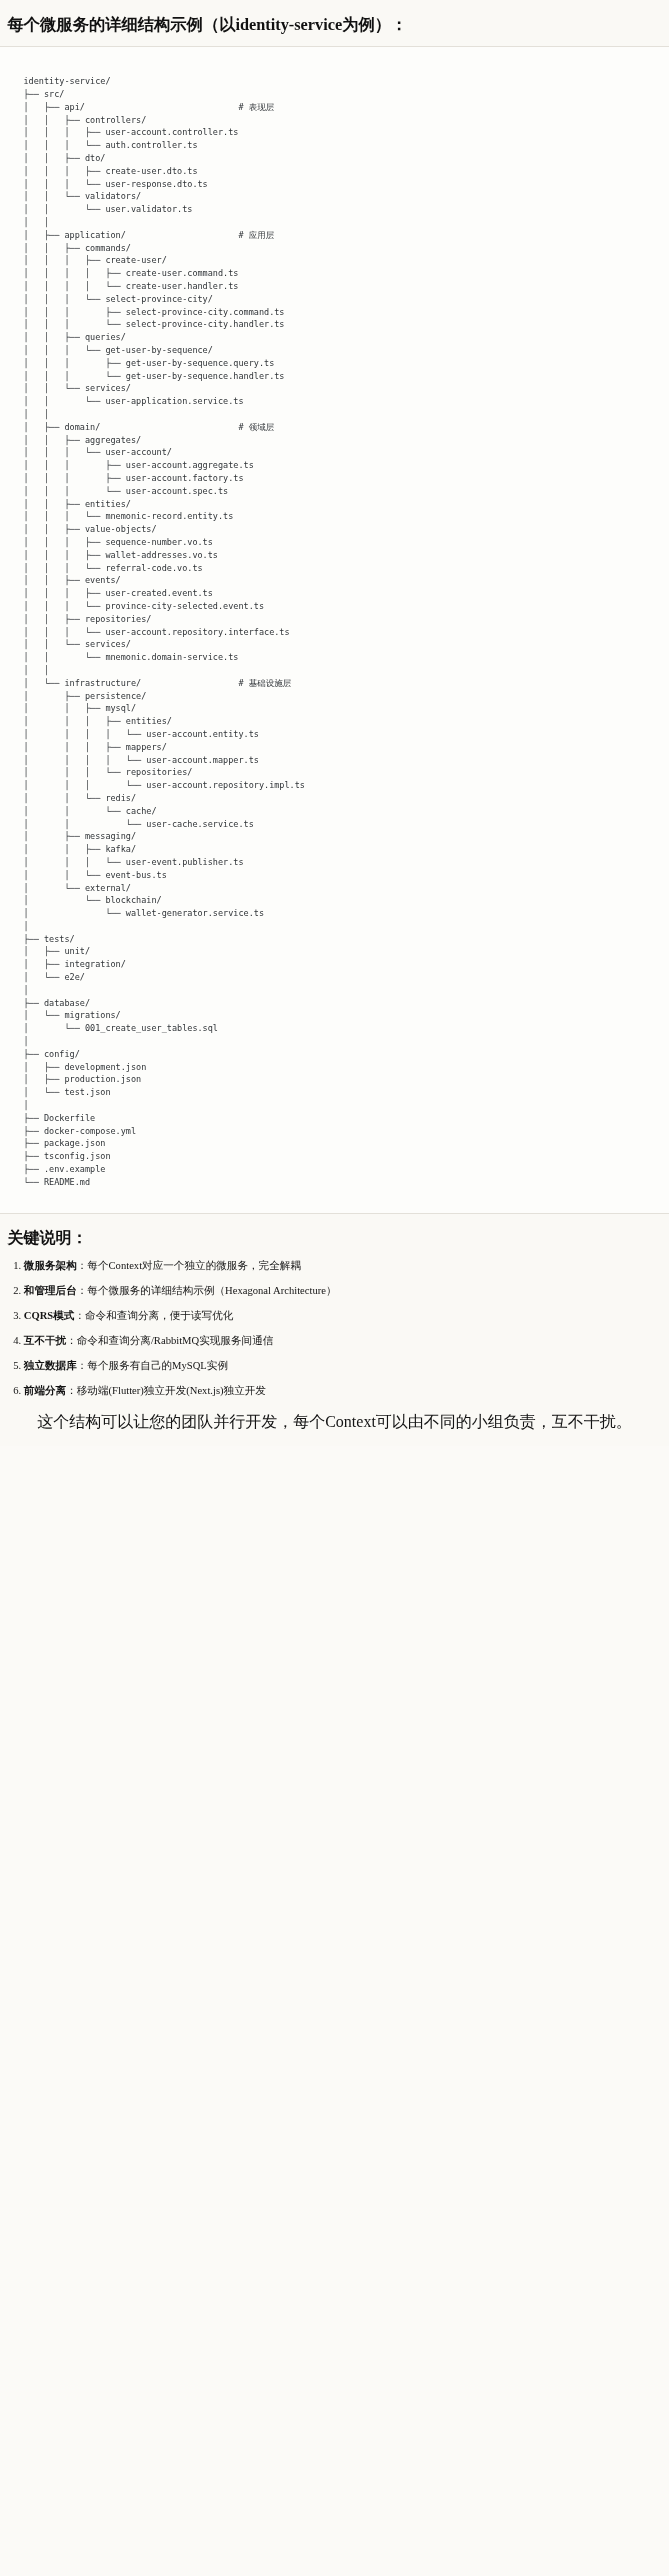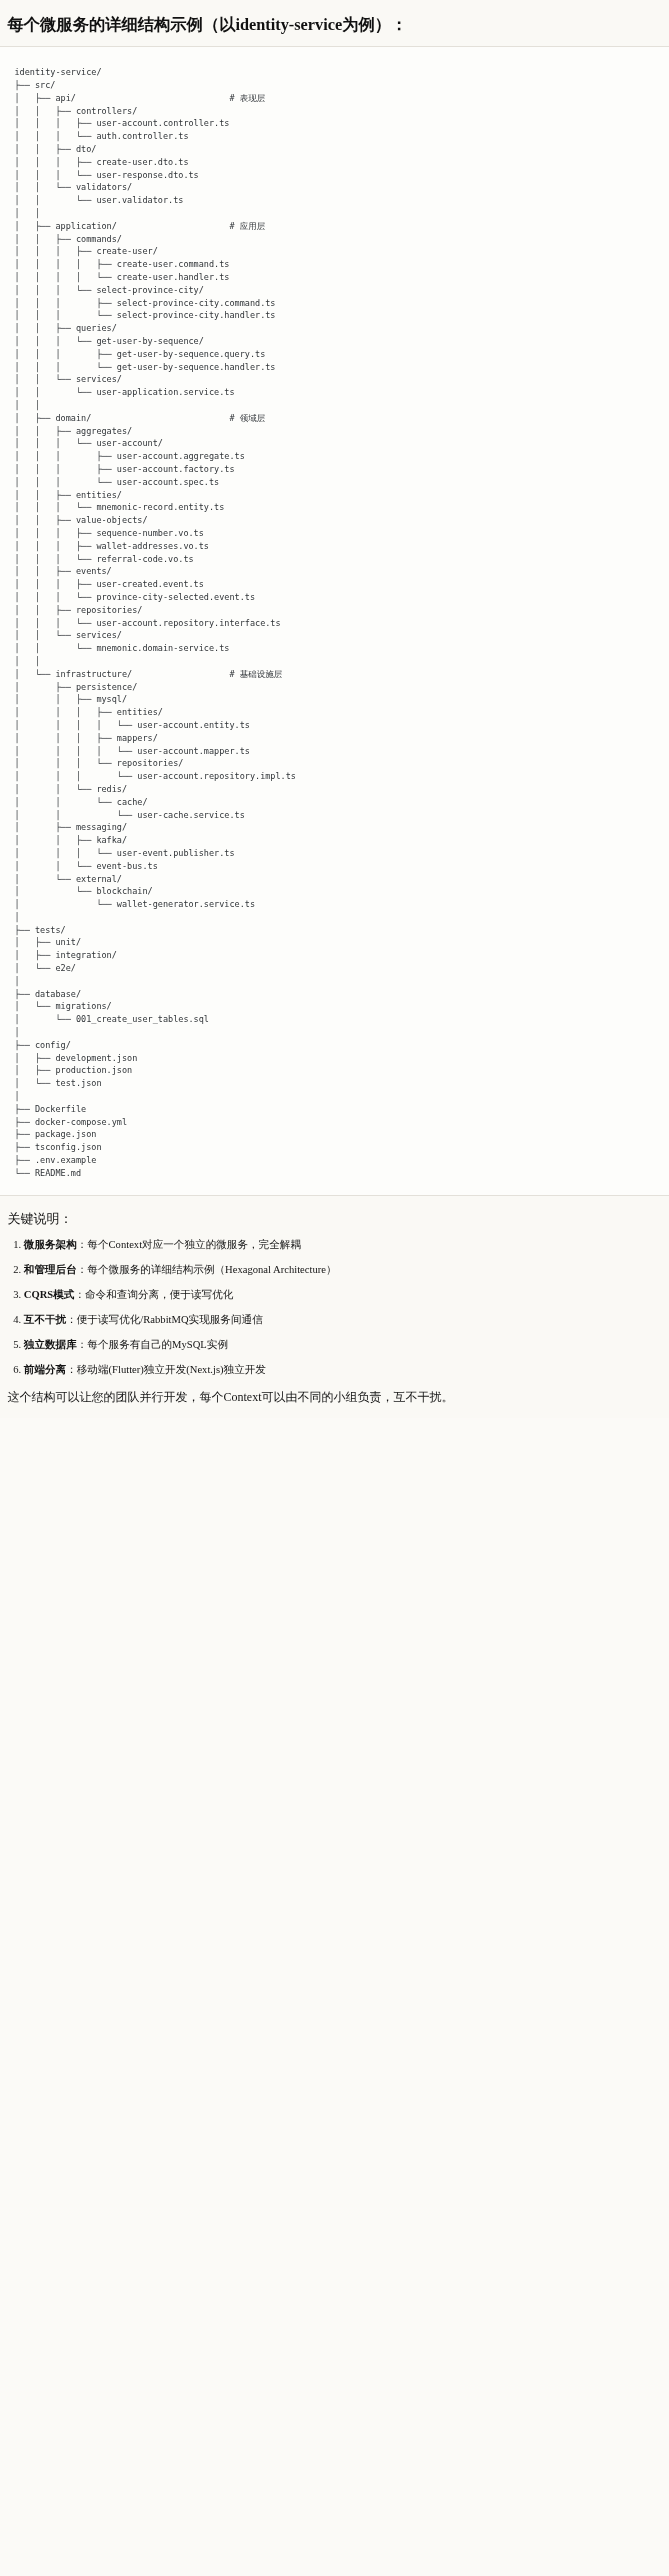--- a/index.html
+++ b/index.html
@@ -35,40 +35,40 @@
     letter-spacing: 0px;
     color: #111111;
   }
 
   
   .tree-block {
     padding: 12.5px 7.5px 8.8px 7.5px;
     background: #fdfdfb;
   }
   pre.tree {
-    margin: 7px;
+    margin: 16px;
     font-family: "DejaVu Sans Mono", "Liberation Mono", monospace;
     font-size: 8.5px;
     line-height: 12.8px;
     color: #2f3337;
     white-space: pre;
     letter-spacing: 0px;
     tab-size: 4;
   }
 
   
   .keypoints {
     padding: 10px 7.5px 5px 7.5px;
     border-top: 0.6px solid #e3e0d9;
     background: #faf9f5;
   }
   .keypoints h2 {
     margin: 3.8px 0 8.8px 0;
-    font-size: 13px;
-    font-weight: normal;
+    font-size: 16px;
+    font-weight: bold;
     font-family: "Liberation Serif", serif;
     color: #111111;
   }
   ol.kp-list {
     margin: 0 0 3.8px 0;
     padding-left: 16.3px;
     list-style: decimal;
   }
   ol.kp-list li {
     font-family: "Liberation Serif", serif;
@@ -79,23 +79,24 @@
   }
   ol.kp-list li .kp-term {
     font-weight: bold;
   }
   ol.kp-list li .kp-desc {
     font-weight: normal;
   }
   .closing {
     margin: 8.8px 0 6.3px 0;
     font-family: "Liberation Serif", serif;
-    font-size: 12px;
+    font-size: 16px;
     line-height: 1.6;
     color: #141414;
+    text-align: center;
   }
 </style>
 </head>
 <body>
 
 <div class="page">
 
   <header class="doc-header">
     <h1>每个微服务的详细结构示例（以identity-service为例）：</h1>
   </header>
@@ -189,21 +190,21 @@
 ├── .env.example
 └── README.md</pre>
   </section>
 
   <section class="keypoints">
     <h2>关键说明：</h2>
     <ol class="kp-list">
         <li><span class="kp-term">微服务架构</span><span class="kp-sep">：</span><span class="kp-desc">每个Context对应一个独立的微服务，完全解耦</span></li>
         <li><span class="kp-term">和管理后台</span><span class="kp-sep">：</span><span class="kp-desc">每个微服务的详细结构示例（Hexagonal Architecture）</span></li>
         <li><span class="kp-term">CQRS模式</span><span class="kp-sep">：</span><span class="kp-desc">命令和查询分离，便于读写优化</span></li>
-        <li><span class="kp-term">互不干扰</span><span class="kp-sep">：</span><span class="kp-desc">便于读写优化/RabbitMQ实现服务间通信</span></li>
+        <li><span class="kp-term">互不干扰</span><span class="kp-sep">：</span><span class="kp-desc">命令和查询分离/RabbitMQ实现服务间通信</span></li>
         <li><span class="kp-term">独立数据库</span><span class="kp-sep">：</span><span class="kp-desc">每个服务有自己的MySQL实例</span></li>
         <li><span class="kp-term">前端分离</span><span class="kp-sep">：</span><span class="kp-desc">移动端(Flutter)独立开发(Next.js)独立开发</span></li>
       </ol>
     <p class="closing">这个结构可以让您的团队并行开发，每个Context可以由不同的小组负责，互不干扰。</p>
   </section>
 
 </div>
 
 
 </body></html>

